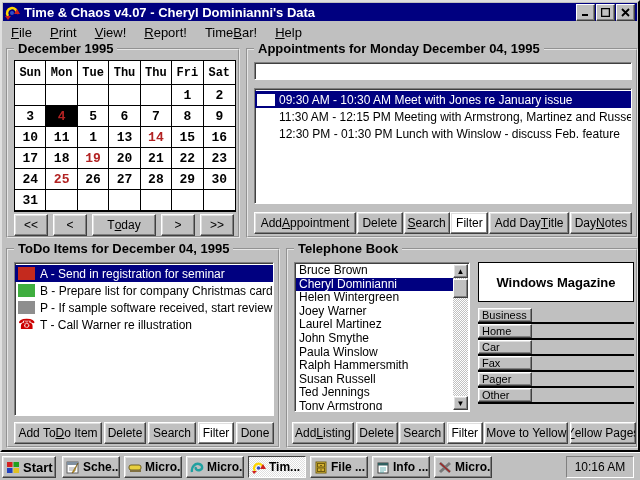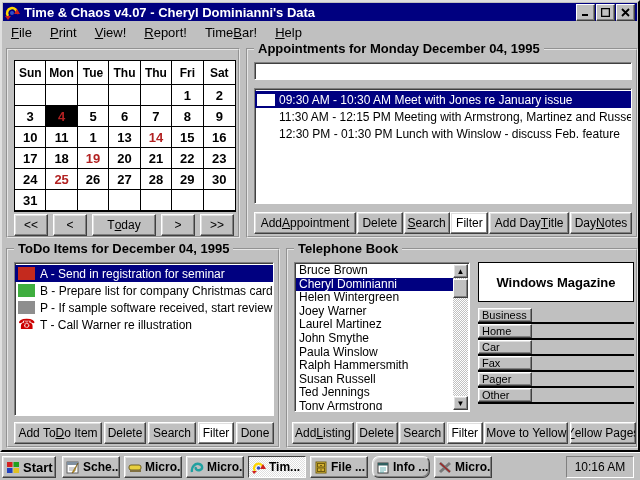--- a/index.html
+++ b/index.html
@@ -26,21 +26,21 @@
   
   .btn{box-sizing:border-box;background:#c0c0c0;border:1px solid;border-color:#fff #404040 #404040 #fff;
        box-shadow:inset -1px -1px 0 #808080,inset 1px 1px 0 #dfdfdf;
        display:flex;align-items:center;justify-content:center;font-size:12px;white-space:nowrap;overflow:hidden;cursor:default;}
   .btn-white{background:#fff;}
   .sunken{background:#fff;border:1px solid;border-color:#808080 #fff #fff #808080;
           box-shadow:inset 1px 1px 0 #404040;box-sizing:border-box;}
   
   .cal-grid{position:absolute;left:6px;top:10px;width:220px;display:grid;
             grid-template-columns:repeat(7,1fr);grid-template-rows:24px repeat(6,21px);
-            background:#fff;border:1px solid #000;}
+            background:#fff;border:1px solid #000;font-family:Liberation Mono, monospace;}
   .cal-hd,.cal-cell{border-right:1px solid #000;border-bottom:1px solid #000;
         display:flex;align-items:center;justify-content:center;font-weight:bold;box-sizing:border-box;}
   .cal-hd:nth-child(7n),.cal-cell:nth-child(7n){border-right:none;}
   .cal-hd{font-size:12px;}
   .cal-cell{font-size:13px;background:#fff;}
   .cal-red{color:#b22222;}
   .cal-sel{background:#000;color:#b22222;}
   .cal-nav{position:absolute;left:6px;top:164px;width:220px;height:22px;display:flex;gap:5px;}
   .cal-nav .btn{height:22px;}
   
@@ -127,20 +127,21 @@
   <div class="menubar">
     <span class="menu-item"><u>F</u>ile</span>
     <span class="menu-item"><u>P</u>rint</span>
     <span class="menu-item"><u>V</u>iew!</span>
     <span class="menu-item"><u>R</u>eport!</span>
     <span class="menu-item">Time<u>B</u>ar!</span>
     <span class="menu-item"><u>H</u>elp</span>
   </div>
 
   <div class="gb" style="left:4px;top:46px;width:234px;height:190px;">
+    <span class="gb-label">December 1995</span>
     <div class="cal-grid">
         <div class="cal-hd">Sun</div>
         <div class="cal-hd">Mon</div>
         <div class="cal-hd">Tue</div>
         <div class="cal-hd">Thu</div>
         <div class="cal-hd">Thu</div>
         <div class="cal-hd">Fri</div>
         <div class="cal-hd">Sat</div>
         <div class="cal-cell"></div>
         <div class="cal-cell"></div>
@@ -376,21 +377,21 @@
           <rect x="2" y="1" width="10" height="11" fill="#e8c840" stroke="#705c10"></rect>
           <rect x="3.5" y="2.5" width="7" height="3.5" fill="#d4b030" stroke="#705c10"></rect>
           <rect x="3.5" y="7" width="7" height="3.5" fill="#d4b030" stroke="#705c10"></rect>
           <rect x="6" y="4" width="2" height="1" fill="#705c10"></rect>
           <rect x="6" y="8.5" width="2" height="1" fill="#705c10"></rect>
         </svg>
     </span>
     <span>File ...</span>
   </span>
 
-  <span class="btn task-btn" style="left:372px;width:58px;border-radius:7px;">
+  <span class="btn task-btn" style="left:372px;width:58px;">
     <span class="icon">
       <svg width="14" height="13" viewBox="0 0 14 13">
           <rect x="2" y="2" width="10" height="10" fill="#fff" stroke="#404040"></rect>
           <rect x="2" y="2" width="10" height="2.5" fill="#306060"></rect>
           <path d="M4 7 H10 M4 9 H10 M4 11 H8" stroke="#40a0a0" stroke-width="0.8"></path>
         </svg>
     </span>
     <span>Info ...</span>
   </span>
 

